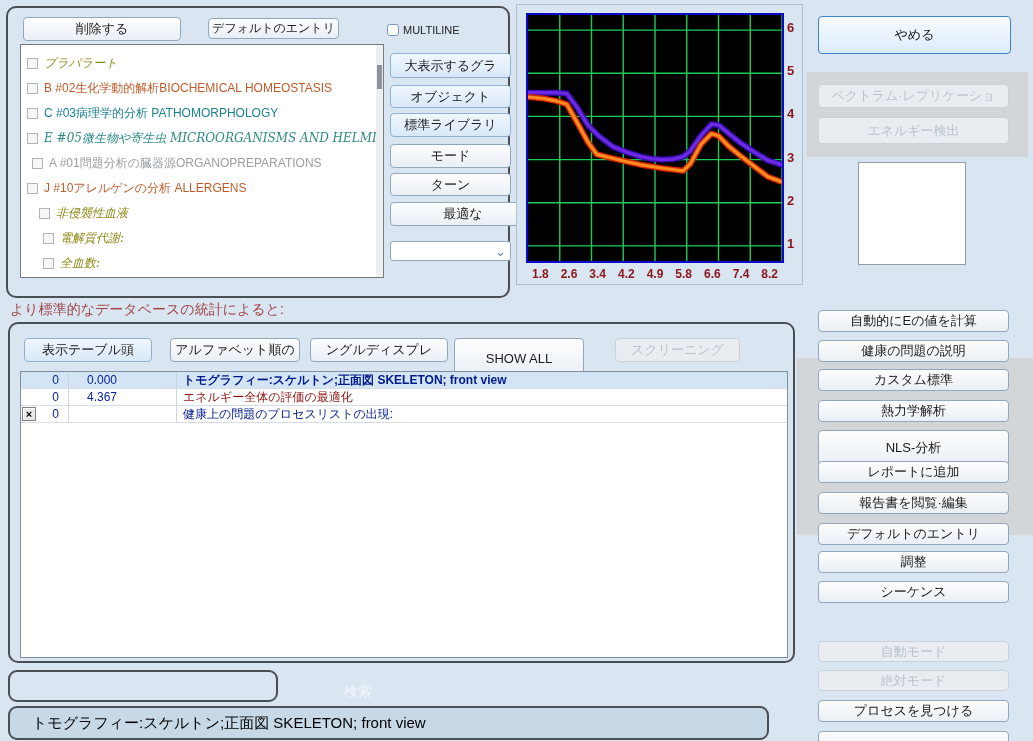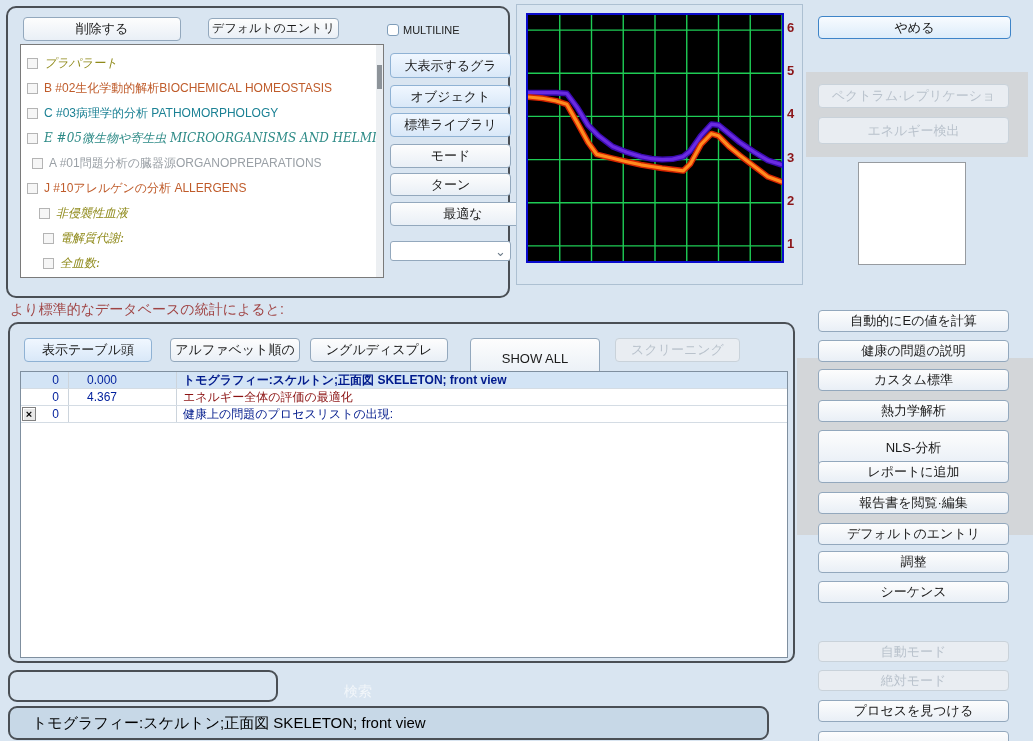--- a/index.html
+++ b/index.html
@@ -176,36 +176,47 @@
       </svg>
   </div>
   <div id="ylabels">
       <span class="ytick" style="top: 15.1053px;">6</span>
       <span class="ytick" style="top: 58.2632px;">5</span>
       <span class="ytick" style="top: 101.421px;">4</span>
       <span class="ytick" style="top: 144.579px;">3</span>
       <span class="ytick" style="top: 187.737px;">2</span>
       <span class="ytick" style="top: 230.895px;">1</span>
     </div>
-</div>
-
-<button class="btn blue" id="btn-quit" style="left:818px; top:16px; width:193px; height:23px;">やめる</button>
+  <div id="xlabels">
+      <span>1.8</span>
+      <span>2.6</span>
+      <span>3.4</span>
+      <span>4.2</span>
+      <span>4.9</span>
+      <span>5.8</span>
+      <span>6.6</span>
+      <span>7.4</span>
+      <span>8.2</span>
+    </div>
+</div>
+
+<button class="btn blue" id="btn-quit" style="left:818px; top:16px; width:193px; height:38px;">やめる</button>
 <div class="gray-zone" id="gray-panel-top" style="left:806px; top:72px; width:222px; height:85px;"></div>
 <button class="btn disabled" id="btn-spectrum" style="left:818px; top:84px; width:191px; height:24px;">ペクトラム·レプリケーショ</button>
 <button class="btn disabled" id="btn-energy" style="left:818px; top:117px; width:191px; height:27px;">エネルギー検出</button>
 <div id="white-box"></div>
 
 <div id="stats-label">より標準的なデータベースの統計によると:</div>
 
 <div class="groupbox" id="results-panel" style="left:8px; top:322px; width:787px; height:341px;">
   <div id="tabs">
       <button class="btn tinted" style="left: 14px; top: 14px; width: 128px; height: 24px;">表示テーブル頭</button>
       <button class="btn" style="left: 160px; top: 14px; width: 130px; height: 24px;">アルファベット順の</button>
       <button class="btn" style="left: 300px; top: 14px; width: 138px; height: 24px;">ングルディスプレ</button>
-      <button class="btn" style="left: 460px; top: 14px; width: 130px; height: 40px;">SHOW ALL</button>
+      <button class="btn" style="left: 444px; top: 14px; width: 130px; height: 40px;">SHOW ALL</button>
       <button class="btn disabled" style="left: 605px; top: 14px; width: 125px; height: 24px;">スクリーニング</button>
     </div>
   <div class="tbl" id="results-table" style="left:10px; top:47px; width:768px; height:287px;">
       <div class="trow sel">
         <div class="tc1">0</div>
         <div class="tc2">0.000</div>
         <div class="tc3" style="color: rgb(0, 26, 140); font-weight: bold;">トモグラフィー:スケルトン;正面図 SKELETON;  front  view</div>
       </div>
       <div class="trow">
         <div class="tc1">0</div>

